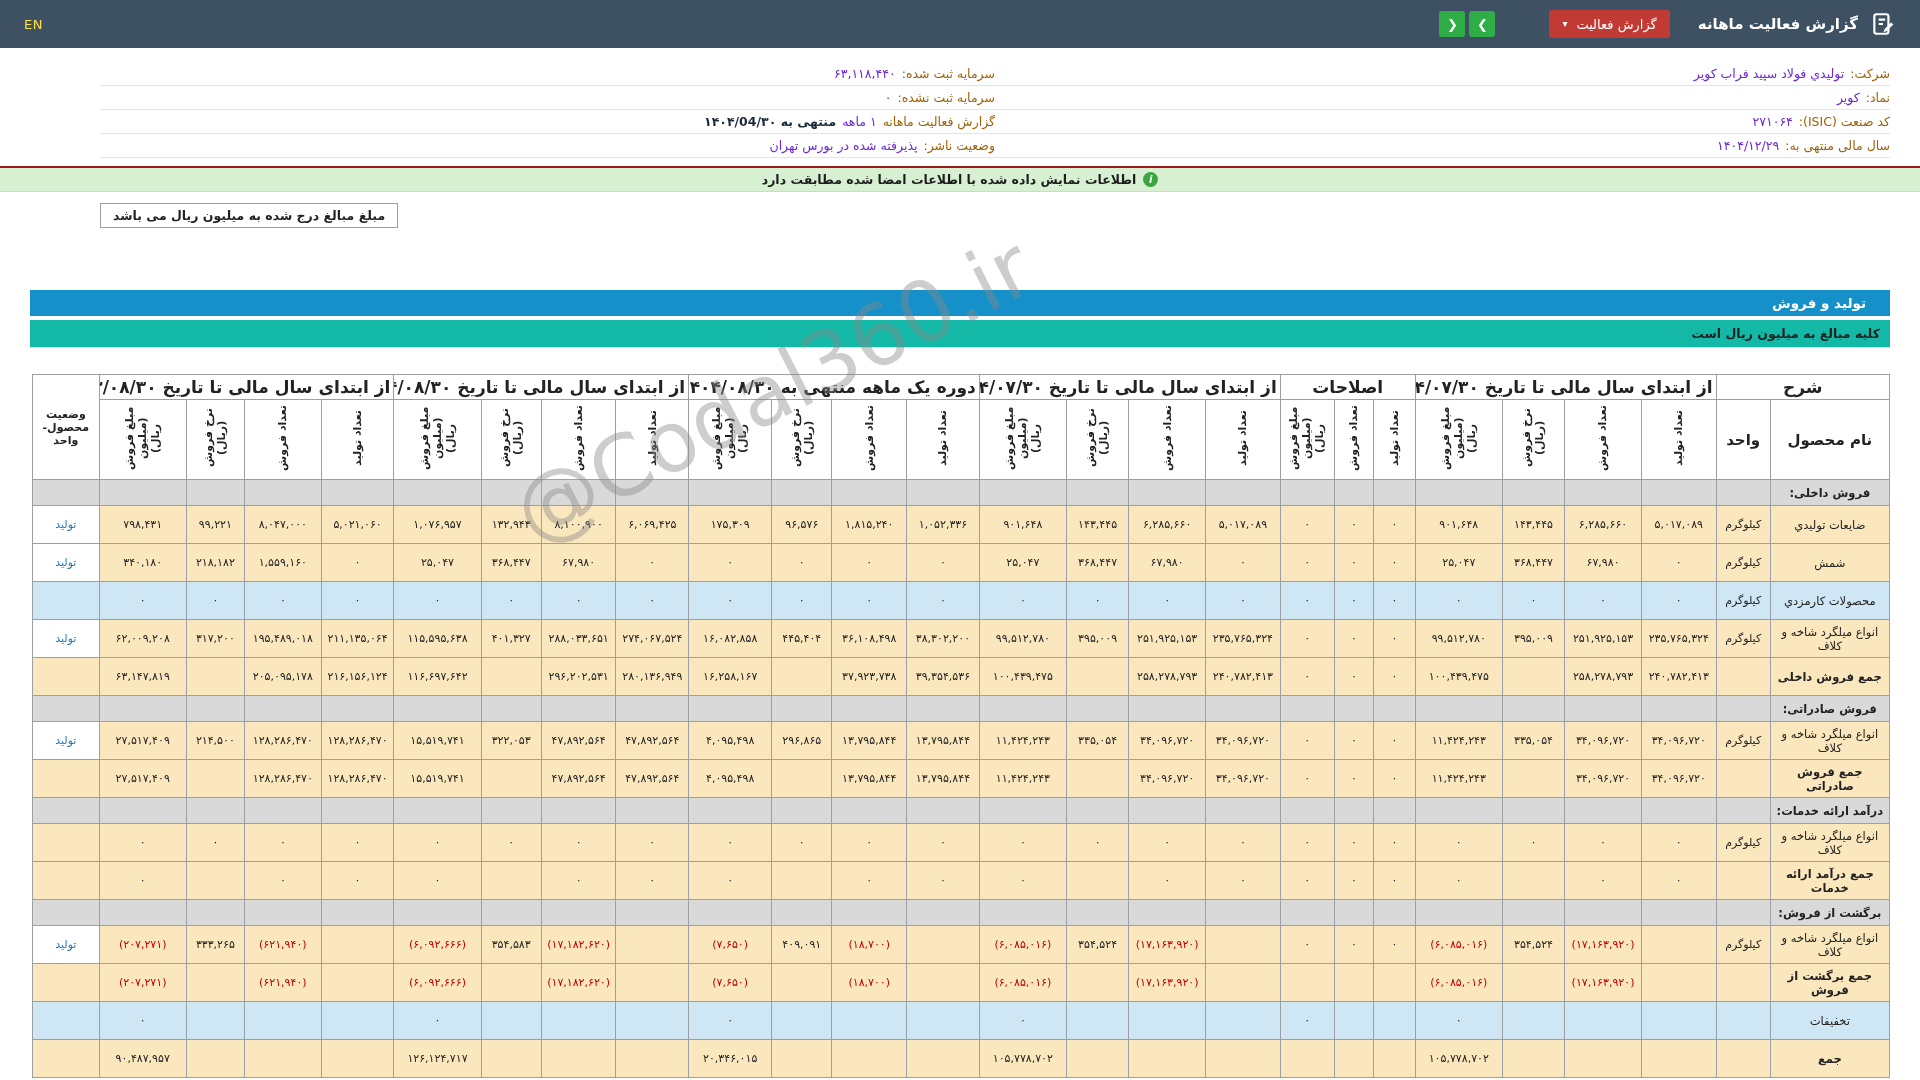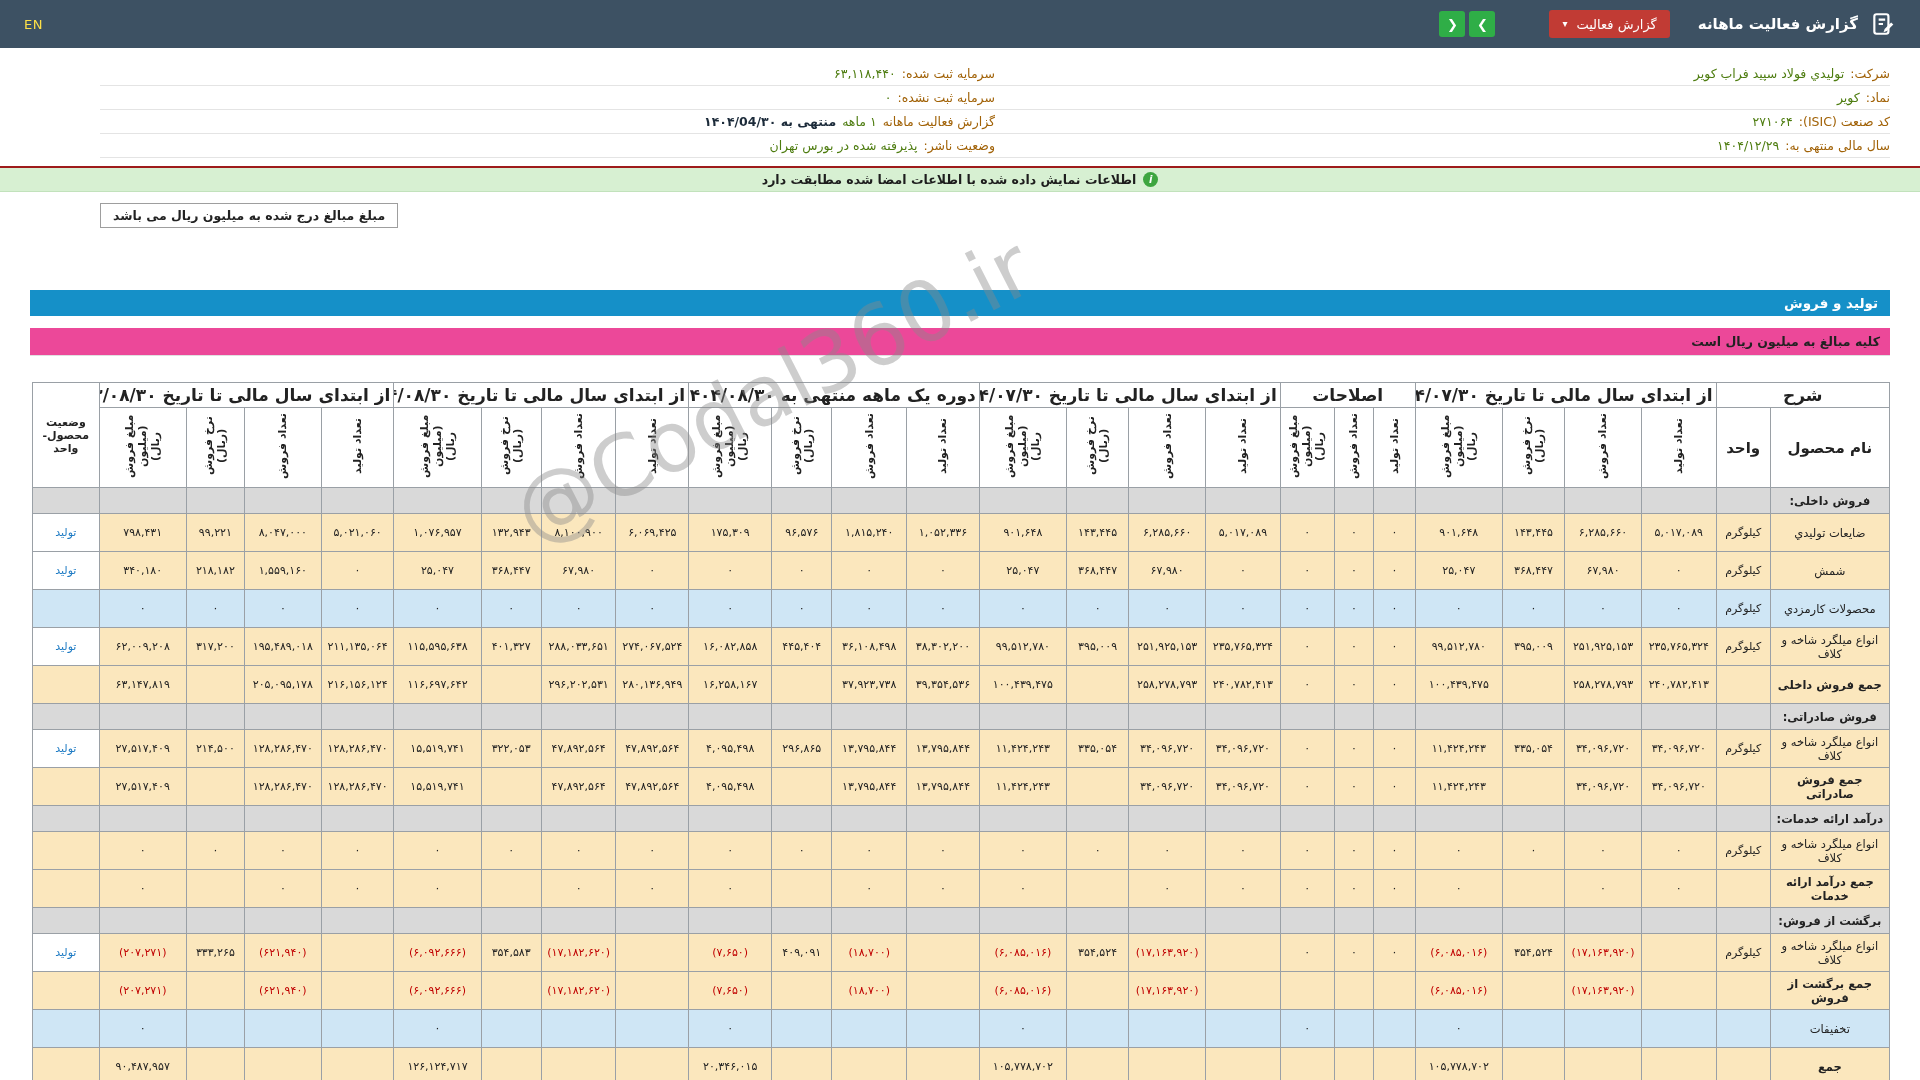--- a/index.html
+++ b/index.html
@@ -17,34 +17,34 @@
   .report-btn .caret{font-size:10px;line-height:1}
   .navbtns{display:flex;gap:4px;margin-right:42px}
   .navbtn{width:26px;height:26px;background:#2fae47;color:#fff;border:none;border-radius:3px;
     font-size:13px;font-weight:bold;cursor:pointer;line-height:1;font-family:inherit}
   .en-link{margin-right:auto;font-size:13px;color:#fde047;cursor:pointer;letter-spacing:.5px}
   
   .company{margin:14px 30px 0 100px;display:flex;font-size:12.5px}
   .c-col{width:50%}
   .c-row{display:flex;align-items:center;height:24px;border-bottom:1px solid #e4e4e4;gap:6px}
   .c-label{font-weight:normal;color:#a16207;white-space:nowrap}
-  .c-value{color:#4d7c0f;white-space:nowrap;text-decoration:none}
+  .c-value{color:#6d28d9;white-space:nowrap;text-decoration:none}
   .c-suffix{font-weight:bold;color:#1c2b3a;white-space:nowrap}
   .red-line{height:2px;background:#9e1b1b;margin-top:8px}
   
   .banner{background:#d7f0d2;border-bottom:1px solid #c2e2bc;height:24px;display:flex;align-items:center;
     justify-content:center;gap:7px;font-size:12.5px;font-weight:600;color:#1d1d1d}
   .info-icon{width:15px;height:15px;border-radius:50%;background:#3da53f;color:#fff;font-size:10px;font-weight:bold;
     display:flex;align-items:center;justify-content:center;font-style:italic}
   
   .note{margin:11px auto 0 100px;width:max-content;border:1px solid #9e9e9e;background:#fff;
     padding:4px 12px;font-size:12.5px;font-weight:bold}
   
-  .section-bar{margin:62px 30px 0 30px;background:#1590c8;color:#fff;font-weight:bold;font-size:13.5px;padding:5px 12px}
-  .section-sub{margin:12px 30px;background:#ec4899;font-weight:bold;font-size:12.5px;padding:6px 10px;border-bottom:1px solid #e0e0e0}
+  .section-bar{margin:62px 30px 0 30px;background:#1590c8;color:#fff;font-weight:bold;font-size:13.5px;padding:5px 24px}
+  .section-sub{margin:4px 30px;background:#14b8a6;font-weight:bold;font-size:12.5px;padding:6px 10px;border-bottom:1px solid #e0e0e0}
   
   .tablewrap{margin:26px 30px 0 30px;position:relative}
   table.report{border-collapse:collapse;width:1858px;table-layout:fixed;font-size:11px}
   .report th,.report td{border:1px solid #9aa0a6;padding:2px 3px;text-align:center;vertical-align:middle;overflow:hidden}
   .report thead th{background:#fff;font-weight:bold}
   .ghead{height:21px;font-size:17px;white-space:nowrap}
   .statushead{font-size:11px}
   .dhead{font-size:15px;vertical-align:middle}
   .vhead{height:78px;vertical-align:middle}
   .vhead span{writing-mode:vertical-rl;transform:rotate(180deg);display:inline-block;max-height:72px;line-height:1.2;font-weight:bold}

